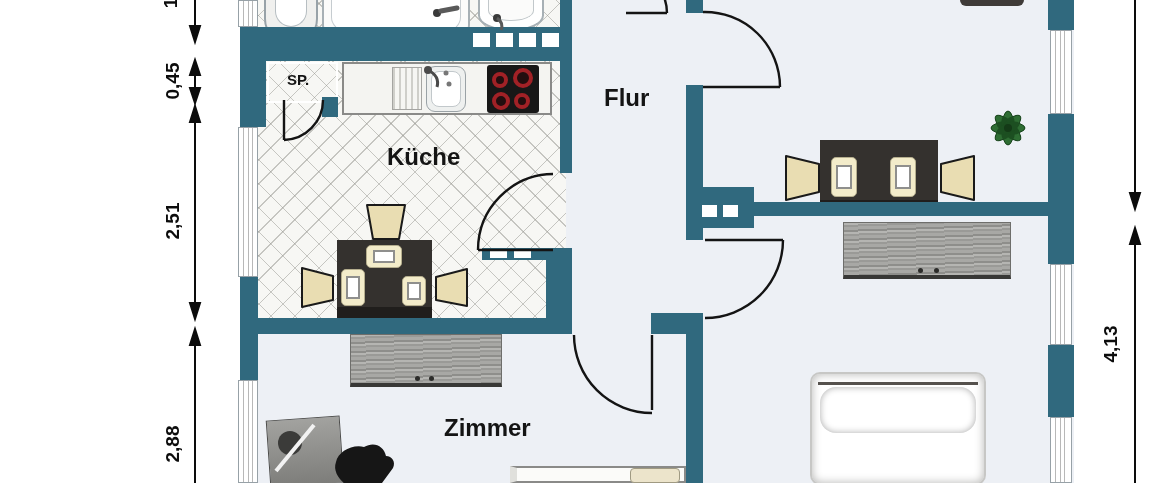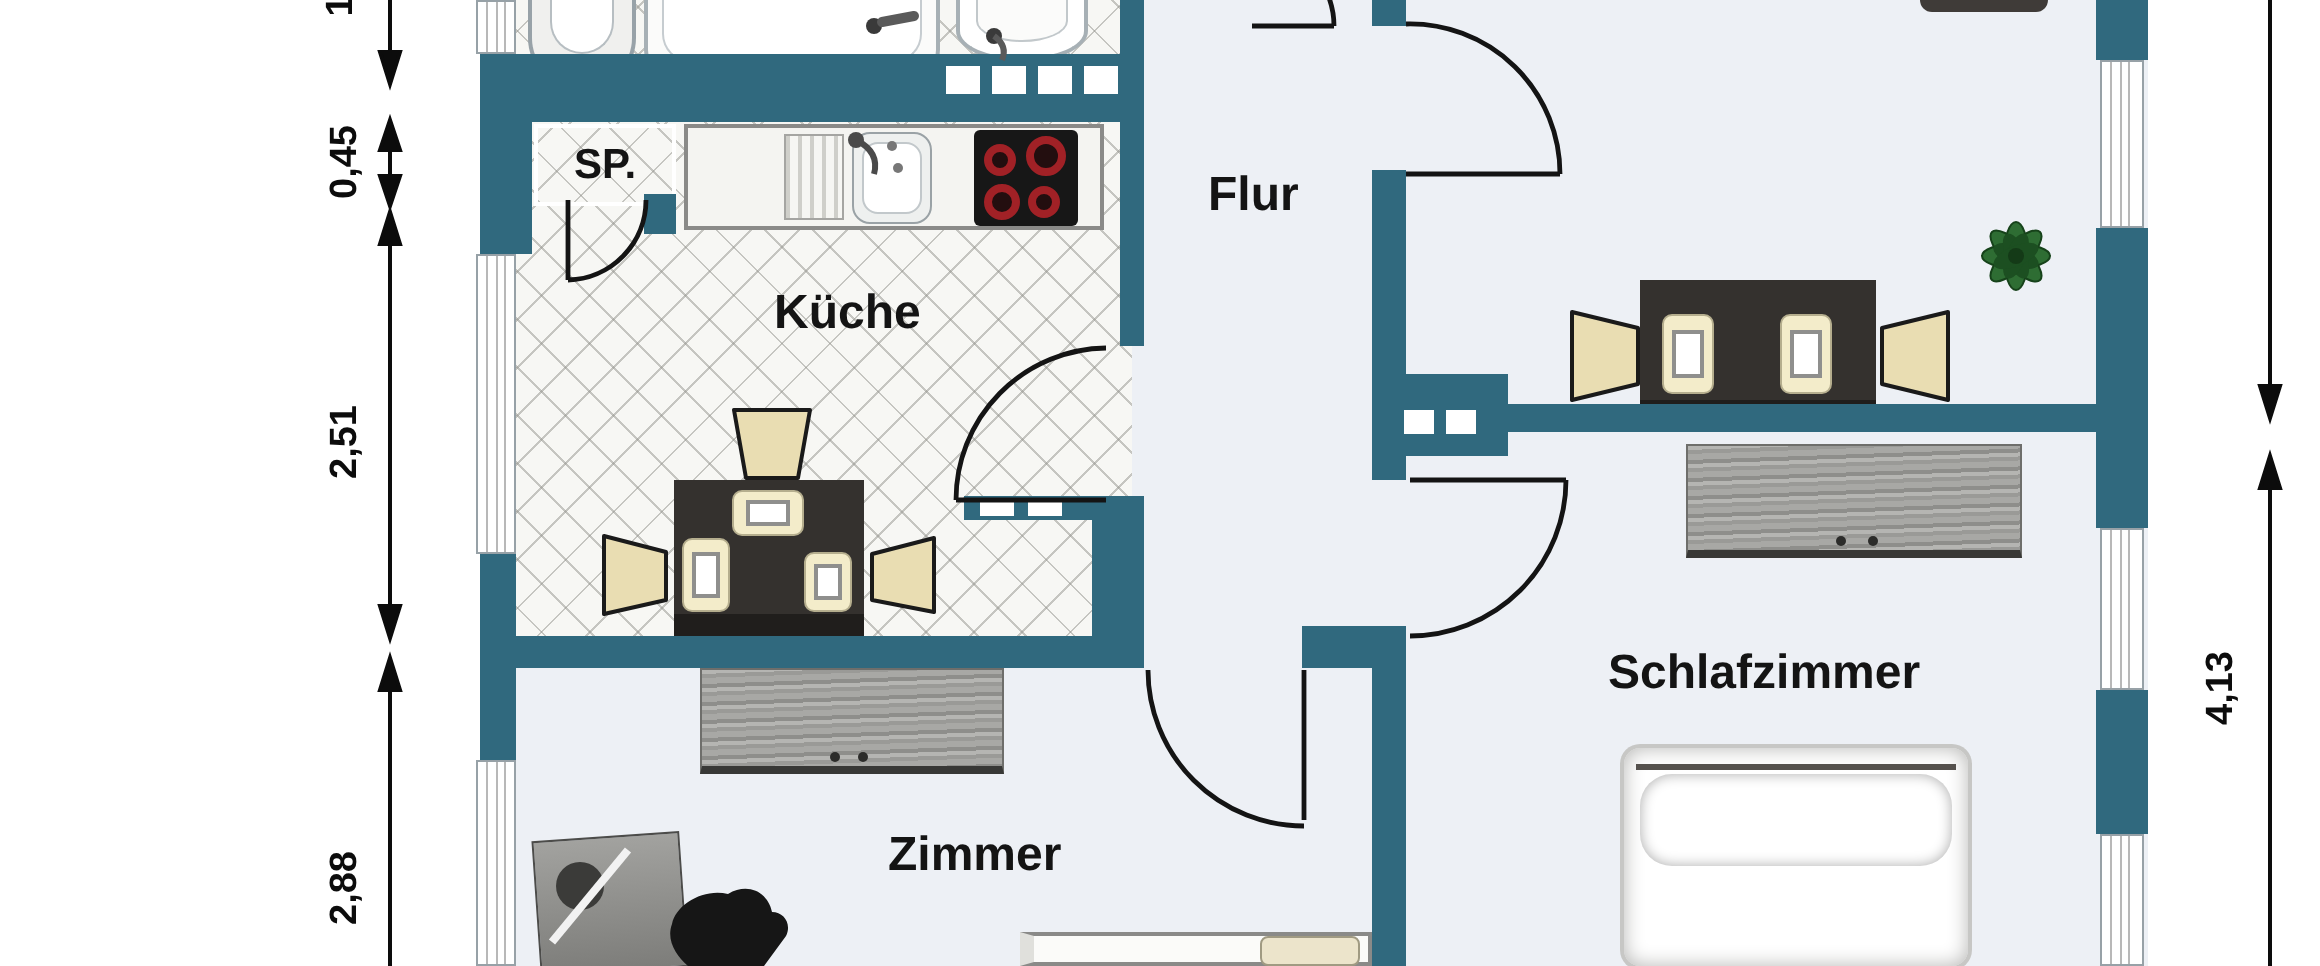--- a/index.html
+++ b/index.html
@@ -47,21 +47,21 @@
   .bedS{background:#fff;border-radius:8px;box-shadow:0 0 0 2px #c7c7c5, inset 0 0 10px #b5b5b3;}
   .bedS .hline{position:absolute;left:6px;right:6px;top:8px;height:3px;background:#55514d;}
   .bedS .pillow{position:absolute;left:8px;right:8px;top:13px;height:46px;background:#fff;
                 border-radius:16px;box-shadow:inset 0 0 7px #ababab;}
   .bedZ{background:#fbfbf9;border:2px solid #8a8a88;border-left:7px solid #e0e0dc;box-sizing:border-box;}
   .pillowZ{background:#ece4cb;border:1px solid #a09a82;border-radius:4px;}
   .desk{background:linear-gradient(180deg,#a2a29f,#7d7d7a);border:1px solid #4c4c4a;transform:rotate(-4deg);}
   .sliver{background:#3f3b38;border-radius:0 0 8px 8px;}
   
   .lbl{position:absolute;color:#141414;font-weight:700;font-size:24px;white-space:nowrap;}
-  .lbl-sm{font-size:21px;}
+  .lbl-sm{font-size:15px;}
   .dim{position:absolute;color:#0c0c0c;font-weight:700;font-size:19px;white-space:nowrap;
        transform:translate(-50%,-50%) rotate(-90deg);}
   svg.overlay{position:absolute;left:0;top:0;pointer-events:none;}
   .spn{border:2px solid #fff;box-sizing:border-box;}
 </style>
 </head>
 <body>
 
 <div id="stage">
 
@@ -250,21 +250,20 @@
       <line x1="1135" y1="0" x2="1135" y2="208"></line>
         <polygon points="1130,193 1140,193 1135,209"></polygon>
       <line x1="1135" y1="229" x2="1135" y2="483"></line>
         <polygon points="1130,244 1140,244 1135,228"></polygon>
     </g>
   </svg>
 
   <div class="lbl" style="left:604px;top:84px;">Flur</div>
   <div class="lbl" style="left:387px;top:143px;">Küche</div>
   <div class="lbl lbl-sm" style="left:287px;top:71px;">SP.</div>
-  <div class="lbl" style="left:804px;top:323px;">Schlafzimmer</div>
   <div class="lbl" style="left:444px;top:414px;">Zimmer</div>
 
   <div class="dim" style="left:171px;top:3px;">1</div>
   <div class="dim" style="left:173px;top:81px;">0,45</div>
   <div class="dim" style="left:173px;top:221px;">2,51</div>
   <div class="dim" style="left:173px;top:444px;">2,88</div>
   <div class="dim" style="left:1111px;top:344px;">4,13</div>
 </div>
 
 </body></html>

